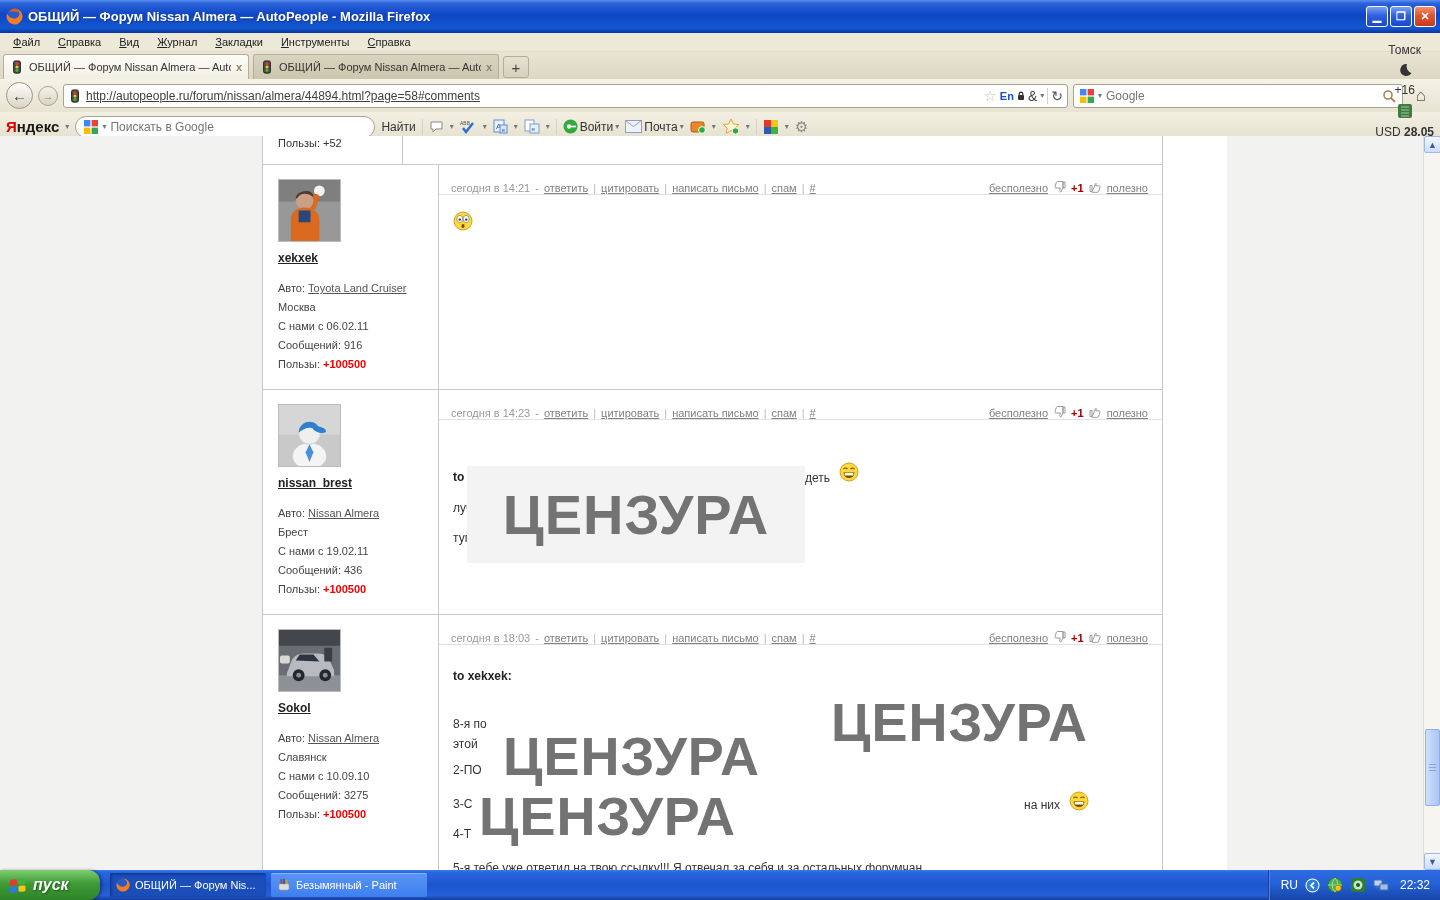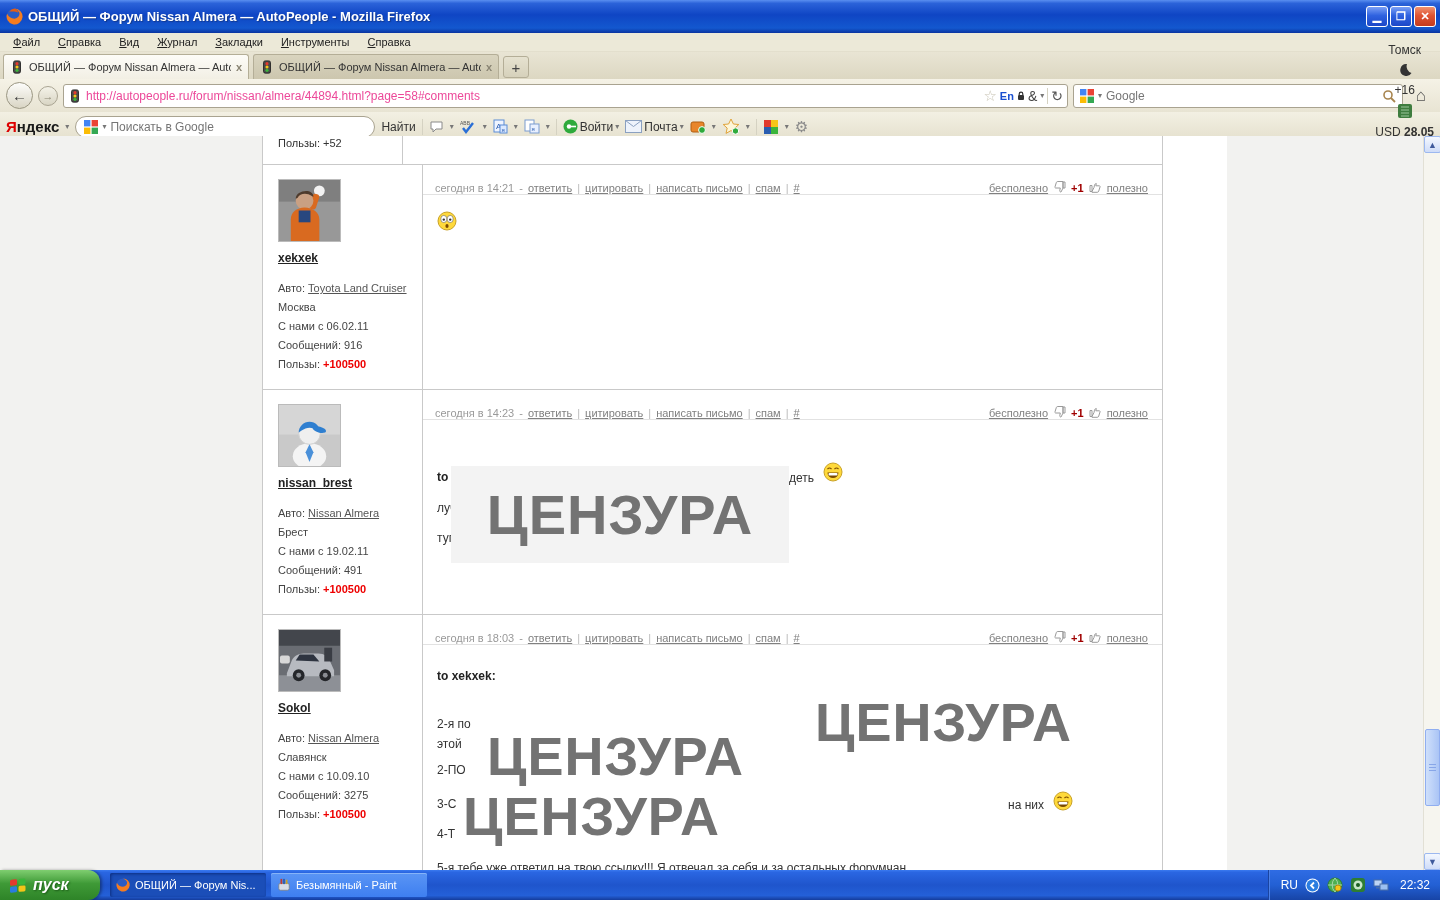--- a/index.html
+++ b/index.html
@@ -35,21 +35,21 @@
     display:flex; align-items:center; justify-content:center; background:linear-gradient(180deg,#e6e2d0,#d6d1bb); }
 
   
   .navbar { height:33px; background:linear-gradient(180deg,#f5f2e6,#e8e4d3); display:flex; align-items:center; padding:0 6px; gap:5px; }
   .navback { width:27px; height:27px; border-radius:50%; border:1px solid #9a9residents47b; border:1px solid #9a9682; background:linear-gradient(180deg,#fdfdfb,#d9d5c4);
     display:flex; align-items:center; justify-content:center; font-size:15px; font-weight:bold; color:#3a3a3a; flex:none; }
   .navfwd { width:20px; height:20px; border-radius:50%; border:1px solid #aaa593; background:linear-gradient(180deg,#f4f2e8,#d9d5c4);
     display:flex; align-items:center; justify-content:center; font-size:11px; color:#8b8775; flex:none; }
   .urlbox { flex:1; height:24px; border:1px solid #a9a390; border-radius:3px; background:#fff; display:flex; align-items:center; padding:0 4px; gap:4px; }
   .urlbox .favicon { width:14px; height:14px; flex:none; }
-  .urlinput { flex:1; border:none; outline:none; font-size:12px; color:#ec4899; font-family:"Liberation Sans",sans-serif; background:transparent; }
+  .urlinput { flex:1; border:none; outline:none; font-size:12px; color:#404040; font-family:"Liberation Sans",sans-serif; background:transparent;text-decoration:underline; }
   .urlicons { display:flex; align-items:center; gap:3px; color:#9a9a9a; font-size:13px; }
   .enbadge { color:#1a4fd0; font-size:11px; font-weight:bold; }
   .amp { color:#444; font-size:14px; }
   .caret { color:#777; font-size:8px; }
   .vsep { width:1px; height:16px; background:#d5d2c2; }
   .reloadg { color:#555; font-size:14px; }
   .searchbox { width:330px; height:24px; border:1px solid #a9a390; border-radius:3px; background:#fff; display:flex; align-items:center; padding:0 6px; gap:4px; }
   .searchbox input { flex:1; border:none; outline:none; font-size:12px; color:#333; background:transparent; font-family:"Liberation Sans",sans-serif; }
   .homebtn { width:26px; height:26px; display:flex; align-items:center; justify-content:center; font-size:17px; color:#555;
     border:1px solid transparent; border-radius:3px; }
@@ -66,21 +66,21 @@
   .gicon { width:14px; height:14px; flex:none; }
 
   
   .viewport { position:absolute; top:136px; left:0; right:0; bottom:30px; background:#f2f2f0; overflow:hidden; }
   .page { position:absolute; left:262px; width:965px; top:0; bottom:0; background:#fff; }
   .ptable { position:absolute; left:0; top:0; width:901px; bottom:0; border-left:1px solid #c9c9c9; border-right:1px solid #c9c9c9; background:#fff; }
   .partial-row { height:29px; border-bottom:1px solid #c9c9c9; display:flex; }
   .partial-row .pl { width:140px; border-right:1px solid #c9c9c9; font-size:11px; color:#333; padding:1px 0 0 15px; }
   .post { display:flex; border-bottom:1px solid #c9c9c9; }
   .post:last-child { border-bottom:none; }
-  .ucol { width:160px; border-right:1px solid #c9c9c9; padding:14px 0 0 15px; flex:none; }
+  .ucol { width:176px; border-right:1px solid #c9c9c9; padding:14px 0 0 15px; flex:none; }
   .avatar { width:63px; height:63px; border:1px solid #bbb; }
   .avatar svg { display:block; width:100%; height:100%; }
   .uname { display:inline-block; margin-top:9px; font-size:12px; font-weight:bold; color:#222; text-decoration:underline; }
   .uinfo { margin-top:16px; font-size:11px; color:#444; }
   .uinfo .uline { margin-bottom:7px; }
   .ulink { color:#555; text-decoration:underline; }
   .karma { color:#e00; font-weight:bold; }
   .mcol { flex:1; display:flex; flex-direction:column; }
   .post-hdr { height:30px; border-bottom:1px solid #e2e2e2; display:flex; align-items:flex-end; justify-content:space-between; padding:0 14px 0 12px; font-size:11px; color:#999; }
   .hdr-left, .hdr-right { display:flex; align-items:center; gap:5px; white-space:nowrap; }
@@ -398,21 +398,21 @@
                 <path d="M20 28a11 11 0 0 1 22 0l-3-2c-5-4-11-4-16 0z" fill="#2f7fd0"></path>
                 <ellipse cx="41" cy="25" rx="7" ry="3" fill="#2f7fd0" transform="rotate(15 41 25)"></ellipse>
                 <path d="M31 40l-4 8 4 10 4-10z" fill="#4a90d9"></path>
               </svg>
             </div>
             <a class="uname">nissan_brest</a>
             <div class="uinfo">
               <div class="uline"><span>Авто:</span> <a class="ulink">Nissan Almera</a></div>
               <div class="uline">Брест</div>
               <div class="uline">С нами с 19.02.11</div>
-              <div class="uline">Сообщений: 491</div>
+              <div class="uline">Сообщений: 436</div>
               <div class="uline"><span>Пользы:</span> <span class="karma">+100500</span></div>
             </div>
           </div>
           <div class="mcol">
             <div class="post-hdr">
               <div class="hdr-left">
                 <span>сегодня в 14:23</span>
                 <span>-</span>
                 <a class="plink">ответить</a>
                   <span class="sep">|</span>
@@ -502,21 +502,21 @@
                   </svg>
                 <span class="plus">+1</span>
                 <svg class="thumb" viewBox="0 0 13 13">
                     <path d="M1 6h2v6H1zM3 12l2-4 .5-2.3C5.8 4.7 6.3 4 7.3 4l-.5 2.3h3.4c.8 0 1 .6.8 1.2l-1.3 4.2c-.2.7-.7 1.1-1.5 1.1H3z" fill="none" stroke="#9a9a9a" transform="translate(0,-1.5)"></path>
                   </svg>
                 <a class="plink">полезно</a>
               </div>
             </div>
             <div class="post-body p3body">
               <span class="abs bold" style="left:14px;top:24px;">to xekxek:</span>
-              <span class="abs" style="left:14px;top:72px;">2-я по</span>
+              <span class="abs" style="left:14px;top:72px;">8-я по</span>
               <span class="abs" style="left:14px;top:92px;">этой</span>
               <span class="abs" style="left:14px;top:118px;">2-ПО</span>
               <span class="abs" style="left:14px;top:152px;">3-С</span>
               <span class="abs" style="left:585px;top:153px;">на них</span>
               <svg class="smiley abs" style="left:630px;top:146px;" viewBox="0 0 20 20">
                 <circle cx="10" cy="10" r="9" fill="#ffd93b" stroke="#c9a227"></circle>
                 <path d="M4.5 7q2-2 4 0M11.5 7q2-2 4 0" fill="none" stroke="#7a4a00" stroke-width="1.1"></path>
                 <path d="M4.5 10.5h11a5.5 5.5 0 0 1-11 0z" fill="#7a4a00"></path>
                 <rect x="5.5" y="11" width="9" height="2.4" rx="1" fill="#fff"></rect>
               </svg>

